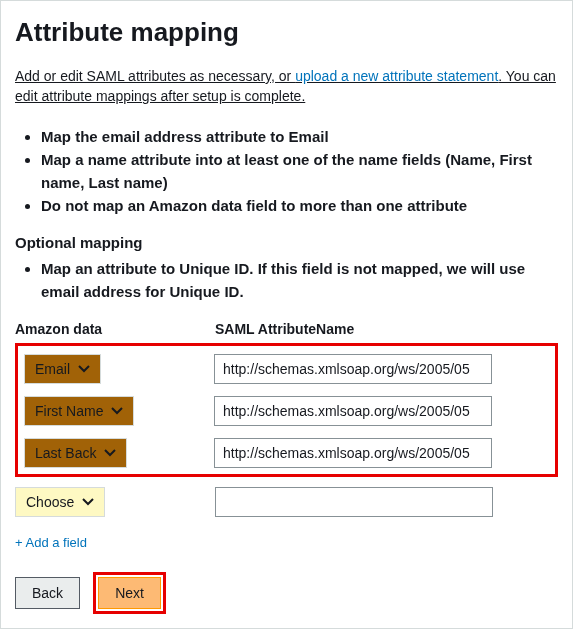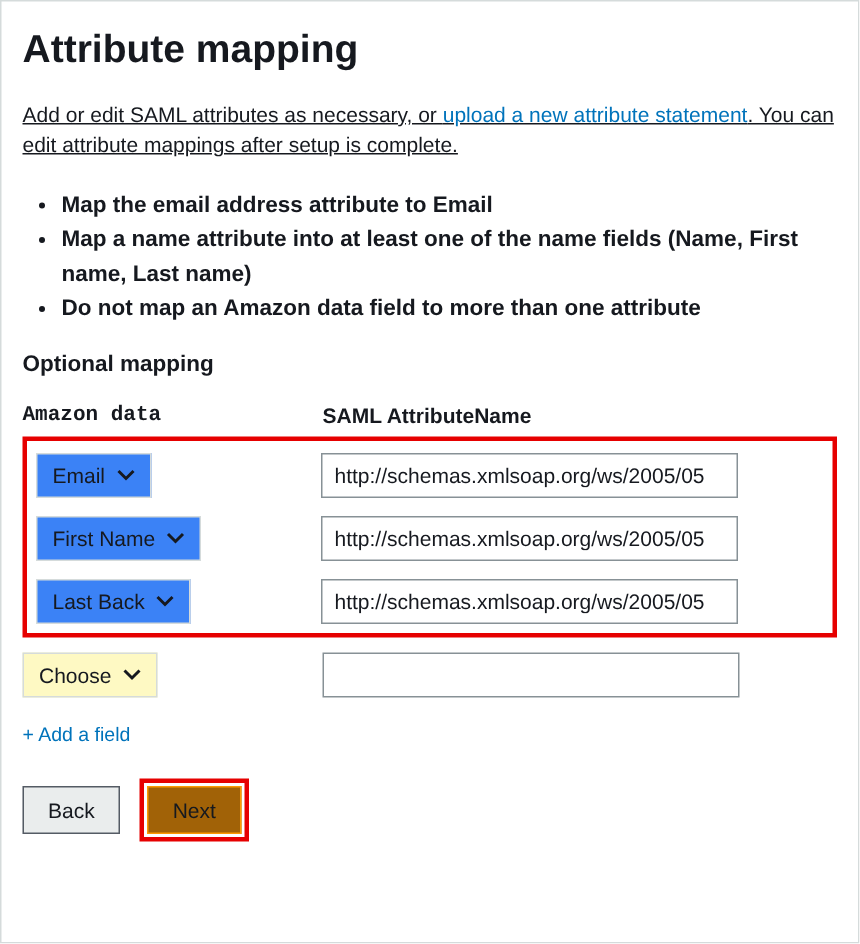--- a/index.html
+++ b/index.html
@@ -42,35 +42,35 @@
     font-weight: bold;
   }
   ul.req li { margin: 0; }
   .cols {
     display: flex;
     font-size: 14px;
     font-weight: 700;
     margin-top: 18px;
     margin-bottom: 6px;
   }
-  .col-left { width: 200px; font-family: Liberation Mono, monospace; }
+  .col-left { width: 200px; }
   .col-right { flex: 1; }
   .highlight-group {
     border: 3px solid #e60000;
     padding: 8px 6px 6px 6px;
     margin-bottom: 8px;
   }
   .row {
     display: flex;
     align-items: center;
     margin-bottom: 12px;
   }
   .row:last-child { margin-bottom: 0; }
   .dd {
-    background: #3b82f6;
+    background: #a16207;
     border: 1px solid #d5dbdb;
     padding: 6px 10px;
     font-size: 14px;
     display: inline-flex;
     align-items: center;
     gap: 8px;
     cursor: pointer;
     min-width: 70px;
   }
   .dd.choose { background: #fef9c3; }
@@ -100,21 +100,21 @@
   .btn-row { display: flex; gap: 13px; align-items: center; margin-bottom: 18px; }
   .btn {
     border: 1px solid #545b64;
     background: #eaeded;
     padding: 7px 16px;
     font-size: 14px;
     cursor: pointer;
     color: #16191f;
   }
   .btn.primary {
-    background: #a16207;
+    background: #fdba74;
     border-color: #ff9900;
     color: #16191f;
   }
   .next-wrap {
     border: 3px solid #e60000;
     padding: 2px;
     display: inline-block;
   }
   svg.chev { width: 12px; height: 12px; }
 </style>
@@ -129,20 +129,23 @@
     <span>Add or edit SAML attributes as necessary, or </span><a class="link">upload a new attribute statement</a><span>. You can edit attribute mappings after setup is complete.</span>
   </p>
 
   <ul class="req">
     <li>Map the email address attribute to Email</li>
     <li>Map a name attribute into at least one of the name fields (Name, First name, Last name)</li>
     <li>Do not map an Amazon data field to more than one attribute</li>
   </ul>
 
   <div class="section-title">Optional mapping</div>
+  <ul class="req">
+    <li>Map an attribute to Unique ID. If this field is not mapped, we will use email address for Unique ID.</li>
+  </ul>
 
   <div class="cols">
     <div class="col-left">Amazon data</div>
     <div class="col-right">SAML AttributeName</div>
   </div>
 
   <div class="highlight-group">
 
     <div class="row">
       <div class="row-left">

